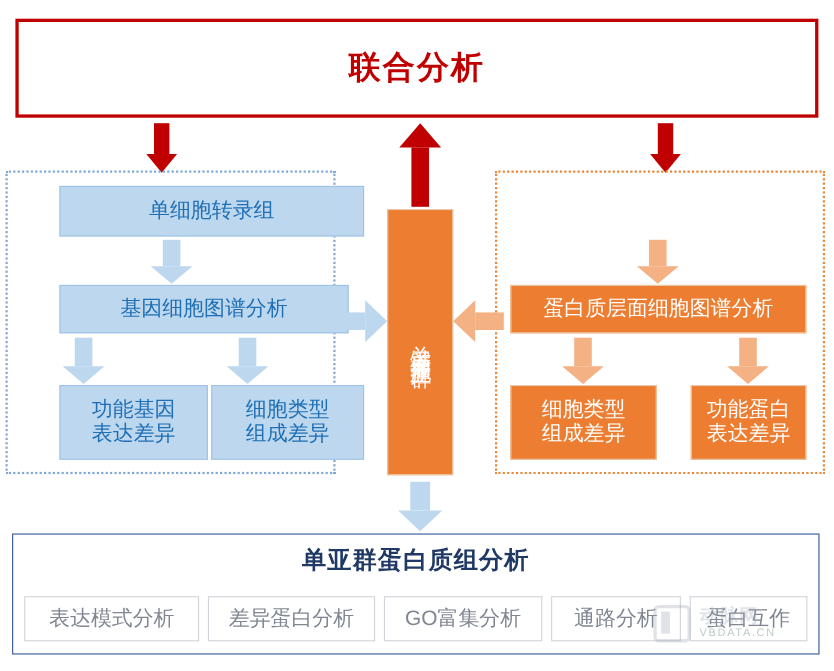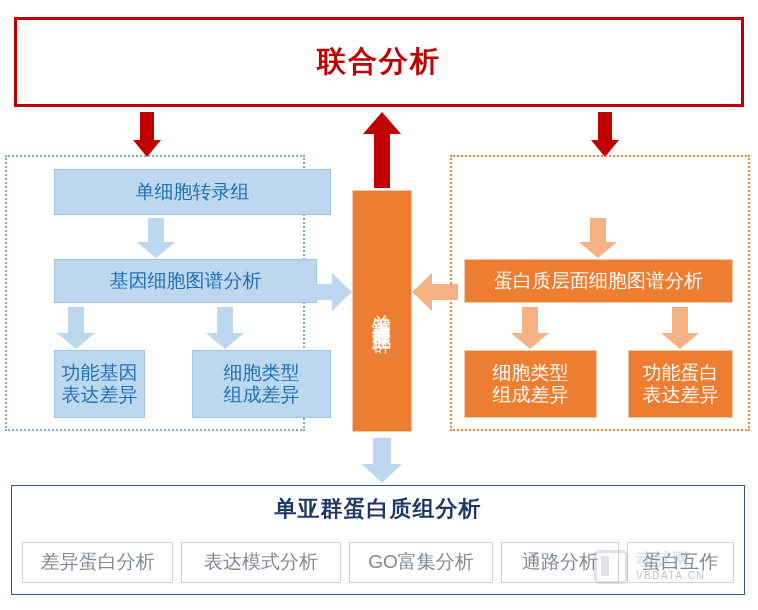--- a/index.html
+++ b/index.html
@@ -42,21 +42,21 @@
   .blue{
     background:#bdd7ee;border:1px solid #9ec3e6;color:#1f6fb5;margin-left:37px;
   }
   .orange{
     background:#ed7d31;border:1px solid #e8c9a8;color:#ffffff;
   }
 
   
   .n-sc{left:17px;top:169px;width:277px;height:46px;font-size:19px;}
   .n-gene{left:17px;top:259px;width:263px;height:44px;font-size:19px;}
-  .n-fn-gene{left:17px;top:350px;width:91px;height:68px;font-size:19px;}
+  .n-fn-gene{left:17px;top:350px;width:135px;height:68px;font-size:19px;}
   .n-celltype-l{left:155px;top:350px;width:139px;height:68px;font-size:19px;}
 
   
   .n-ms{left:464px;top:169px;width:269px;height:46px;font-size:19px;}
   .n-prot{left:464px;top:259px;width:269px;height:44px;font-size:19px;}
   .n-celltype-r{left:464px;top:350px;width:133px;height:68px;font-size:19px;}
   .n-fn-prot{left:628px;top:350px;width:105px;height:68px;font-size:19px;}
 
   
   .n-center{
@@ -264,25 +264,25 @@
   </div>
 
   <div class="arrow vdown a-blue-bottom">
     <div class="shaft"></div>
     <div class="head"></div>
   </div>
 
   <div class="bottom-box">
     <div class="bottom-title">单亚群蛋白质组分析</div>
     <div class="chip-row">
+      <div class="chip c1">
+        <span>表达模式分析</span>
+      </div>
       <div class="chip c0">
         <span>差异蛋白分析</span>
-      </div>
-      <div class="chip c1">
-        <span>表达模式分析</span>
       </div>
       <div class="chip c2">
         <span>GO富集分析</span>
       </div>
       <div class="chip c3">
         <span>通路分析</span>
       </div>
       <div class="chip c4">
         <span>蛋白互作</span>
       </div>

